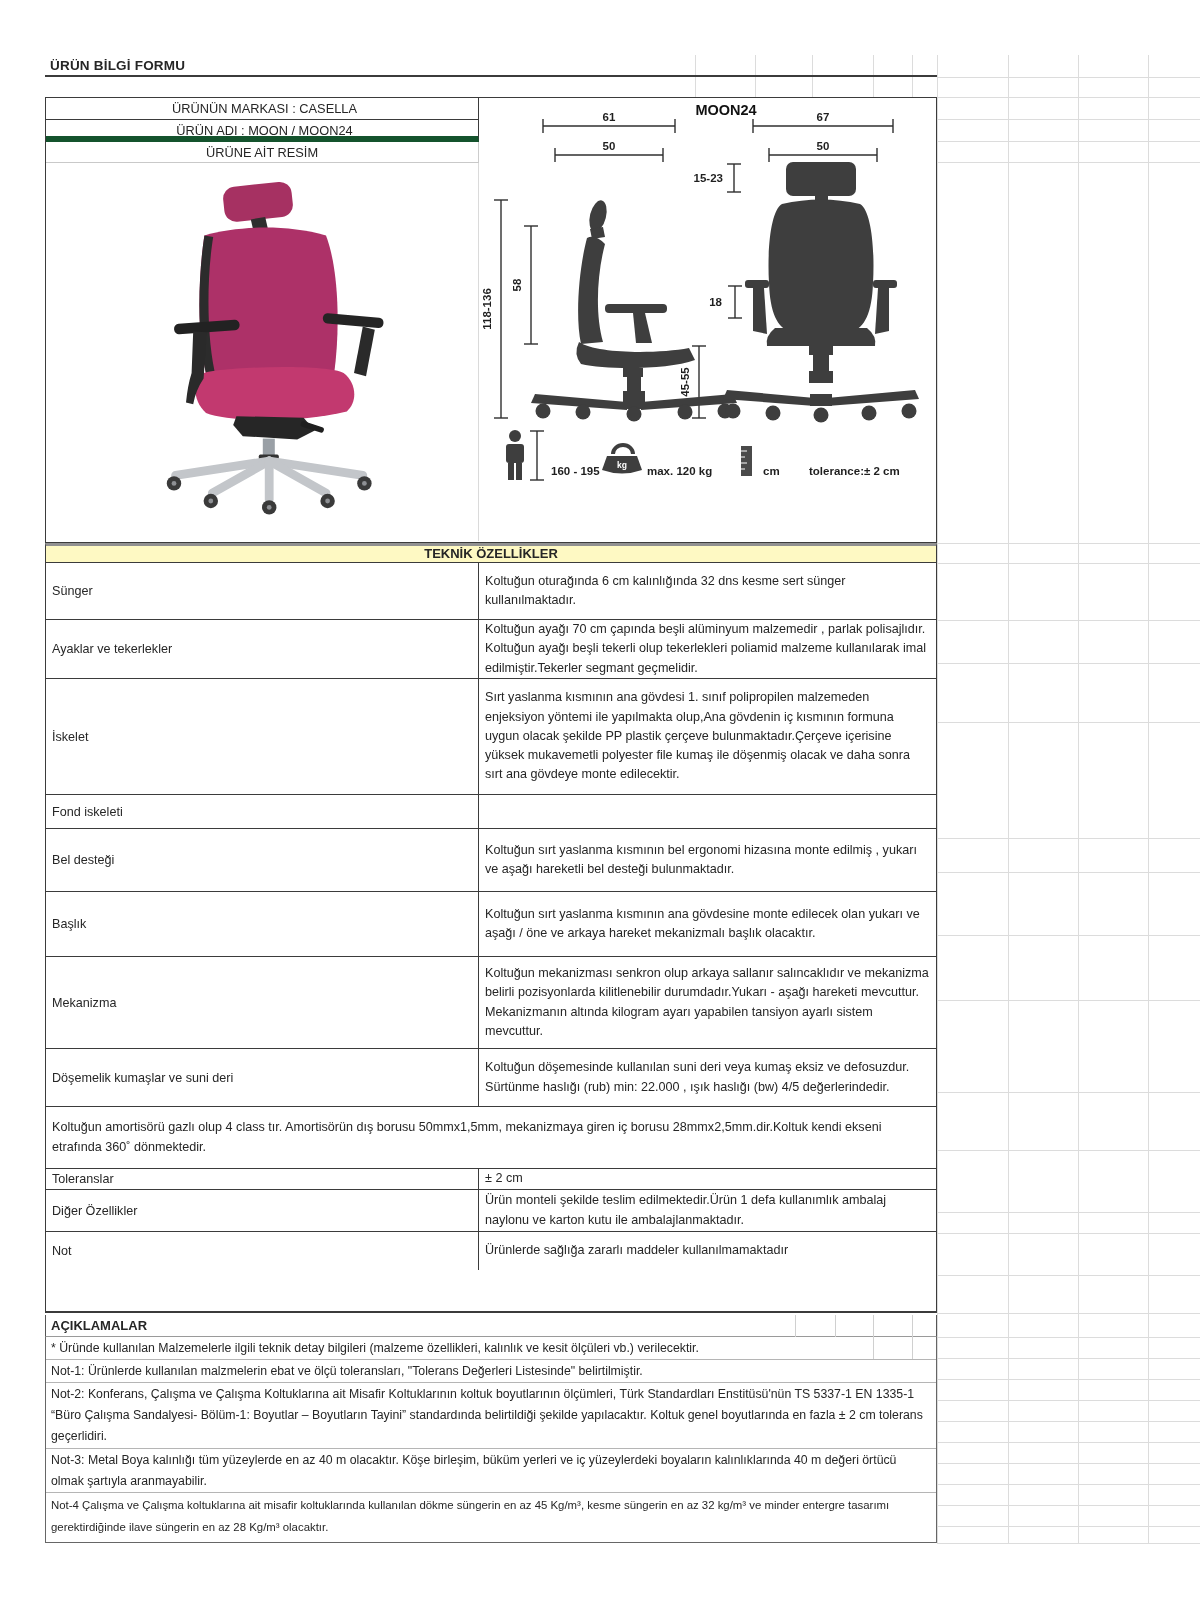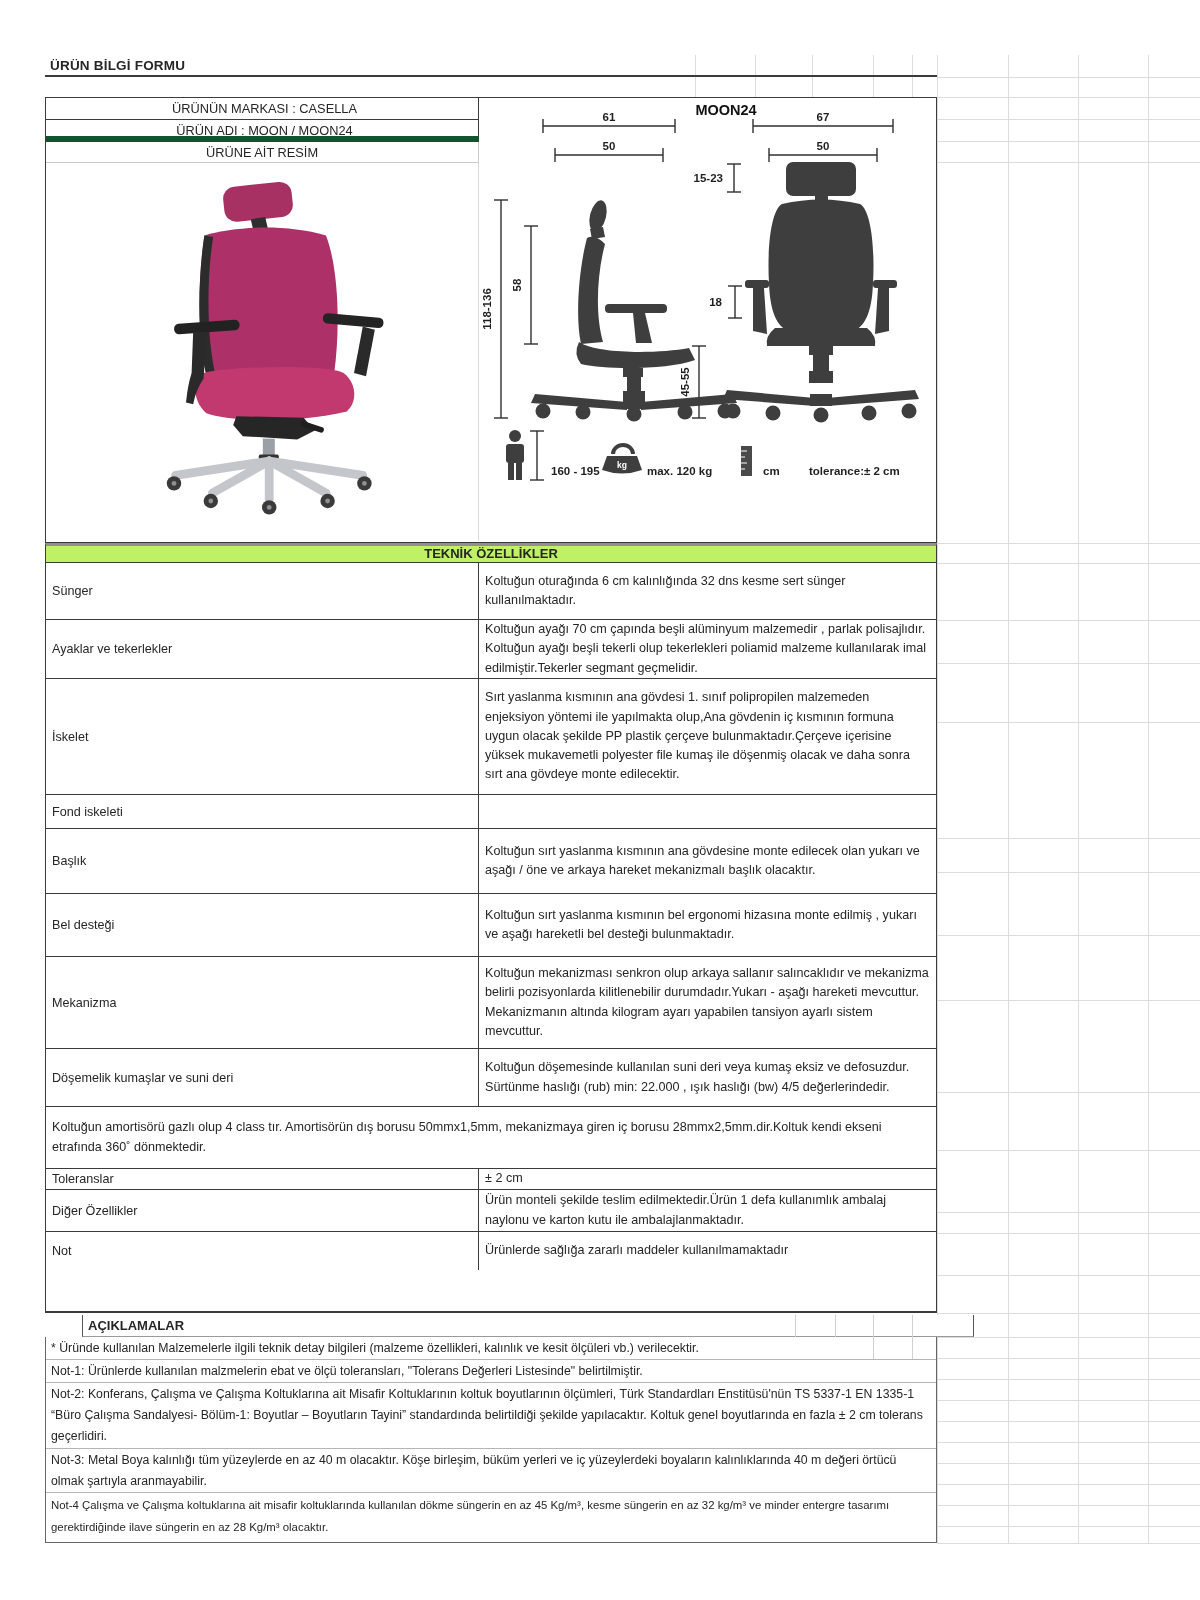--- a/index.html
+++ b/index.html
@@ -21,36 +21,36 @@
   .ib-row { position:absolute; left:0; width:433px; font-size:12.8px;
     padding:3px 0 0 5px;text-align:center; }
   .ib-brand { top:0; height:22px; border-right:1px solid #3b3b3b; border-bottom:1px solid #3b3b3b; }
   .ib-name  { top:22px; height:22px; border-right:1px solid #3b3b3b; border-bottom:6px solid #14532d; }
   .ib-cap   { top:44px; height:21px; border-right:1px solid #cccccc; border-bottom:1px solid #c9c9c9; text-align:center; padding-left:0; }
   .photo-cell { position:absolute; left:0; top:65px; width:433px; height:378px; border-right:1px solid #dadada; }
   .diagram-cell { position:absolute; left:433px; top:0; width:457px; height:443px; }
 
   .tech-header { left:45px; top:543px; width:892px; height:20px;
     border-top:3px solid #919191; border-left:1.5px solid #3b3b3b; border-right:1.5px solid #3b3b3b;
-    border-bottom:1px solid #3b3b3b; background:#bef264;
+    border-bottom:1px solid #3b3b3b; background:#fef9c3;
     font-weight:bold; font-size:13px; text-align:center; padding-top:0; z-index:2; }
 
   .spec-table { left:45px; top:563px; width:892px; height:750px;
     border-left:1.5px solid #3b3b3b; border-right:1.5px solid #3b3b3b; border-bottom:2px solid #3b3b3b;
     display:flex; flex-direction:column; background:#fff; z-index:2; }
   .srow { display:flex; border-bottom:1px solid #3b3b3b; }
   .srow:last-child { border-bottom:none; }
   .slabel { width:433px; flex:none; border-right:1px solid #3b3b3b;
     display:flex; align-items:center; padding-left:6px; font-size:12.6px; }
   .sval { flex:1; display:flex; align-items:center; padding:2px 6px;
     font-size:12.6px; line-height:19.2px; }
 
   .notes-header { left:45px; top:1315px; width:892px; height:22px;
     border-left:1px solid #555; border-right:1px solid #555; border-bottom:1px solid #9a9a9a;
-    font-weight:bold; font-size:13px; padding:3px 0 0 5px; background:#fff; z-index:2;margin-left:37px; }
+    font-weight:bold; font-size:13px; padding:3px 0 0 5px; background:#fff; z-index:2; }
   .notes { left:45px; top:1337px; width:892px; height:206px;
     border-left:1px solid #666; border-right:1px solid #666; border-bottom:1px solid #666;
     display:flex; flex-direction:column; background:#fff; z-index:2; }
   .nrow { border-bottom:1px solid #b5b5b5; padding:1px 6px 0 5px;
     font-size:12.3px; line-height:21px; }
   .nrow:last-child { border-bottom:none; font-size:11.4px; line-height:22px; }
 
   text { font-family:"Liberation Sans", sans-serif; }
   .dimtxt { font-size:11.5px; font-weight:bold; fill:#1f1f1f; }
   .icotxt { font-size:11.5px; fill:#1f1f1f; font-weight:bold; }
@@ -319,34 +319,34 @@
         </div>
         <div class="sval">
           <span>Sırt yaslanma kısmının ana gövdesi  1. sınıf polipropilen malzemeden enjeksiyon yöntemi ile yapılmakta olup,Ana gövdenin iç kısmının formuna uygun olacak şekilde PP plastik çerçeve bulunmaktadır.Çerçeve içerisine yüksek mukavemetli polyester file kumaş ile döşenmiş olacak ve daha sonra sırt ana gövdeye monte edilecektir.</span>
         </div>
       </div>
     <div class="srow" style="height:34px">
         <div class="slabel">
           <span>Fond iskeleti</span>
         </div>
       </div>
+    <div class="srow" style="height:63px">
+        <div class="slabel">
+          <span>Bel desteği</span>
+        </div>
+        <div class="sval">
+          <span>Koltuğun sırt yaslanma kısmının bel ergonomi hizasına monte edilmiş , yukarı ve aşağı hareketli bel desteği bulunmaktadır.</span>
+        </div>
+      </div>
     <div class="srow" style="height:65px">
         <div class="slabel">
           <span>Başlık</span>
         </div>
         <div class="sval">
           <span>Koltuğun sırt yaslanma kısmının ana gövdesine monte edilecek olan yukarı ve aşağı / öne ve arkaya hareket mekanizmalı başlık olacaktır.</span>
-        </div>
-      </div>
-    <div class="srow" style="height:63px">
-        <div class="slabel">
-          <span>Bel desteği</span>
-        </div>
-        <div class="sval">
-          <span>Koltuğun sırt yaslanma kısmının bel ergonomi hizasına monte edilmiş , yukarı ve aşağı hareketli bel desteği bulunmaktadır.</span>
         </div>
       </div>
     <div class="srow" style="height:92px">
         <div class="slabel">
           <span>Mekanizma</span>
         </div>
         <div class="sval">
           <span>Koltuğun mekanizması senkron olup arkaya sallanır salıncaklıdır ve mekanizma belirli pozisyonlarda kilitlenebilir durumdadır.Yukarı - aşağı hareketi mevcuttur. Mekanizmanın altında kilogram ayarı yapabilen tansiyon ayarlı sistem mevcuttur.</span>
         </div>
       </div>

